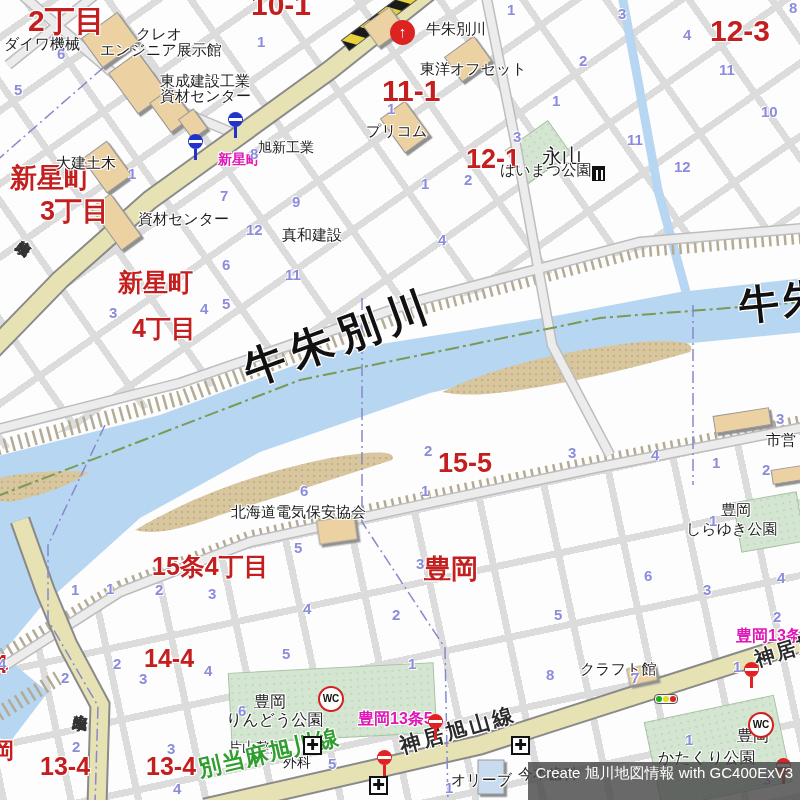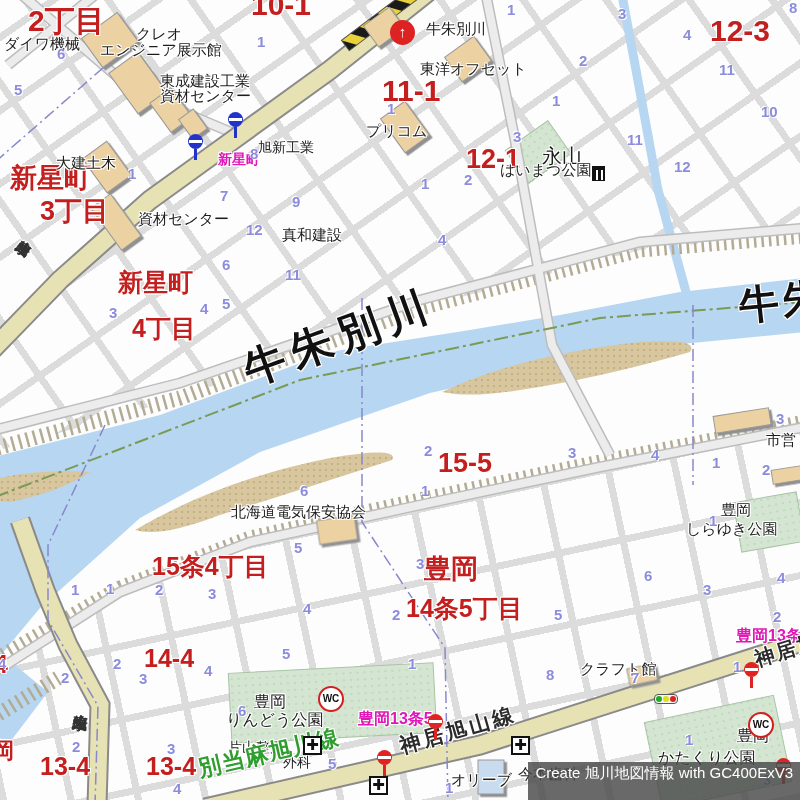--- a/index.html
+++ b/index.html
@@ -165,21 +165,20 @@
       <span class="lbl lbl-red" style="left: 382px; top: 76px; font-size: 30px;">11-1</span>
       <span class="lbl lbl-red" style="left: 466px; top: 146px; font-size: 27px;">12-1</span>
       <span class="lbl lbl-red" style="left: 710px; top: 16px; font-size: 30px;">12-3</span>
       <span class="lbl lbl-red" style="left: 10px; top: 165px; font-size: 27px;">新星町</span>
       <span class="lbl lbl-red" style="left: 40px; top: 198px; font-size: 27px;">3丁目</span>
       <span class="lbl lbl-red" style="left: 118px; top: 270px; font-size: 25px;">新星町</span>
       <span class="lbl lbl-red" style="left: 132px; top: 316px; font-size: 25px;">4丁目</span>
       <span class="lbl lbl-red" style="left: 438px; top: 450px; font-size: 27px;">15-5</span>
       <span class="lbl lbl-red" style="left: 152px; top: 554px; font-size: 25px;">15条4丁目</span>
       <span class="lbl lbl-red" style="left: 424px; top: 556px; font-size: 27px;">豊岡</span>
-      <span class="lbl lbl-red" style="left: 406px; top: 596px; font-size: 25px;">14条5丁目</span>
       <span class="lbl lbl-red" style="left: 144px; top: 646px; font-size: 25px;">14-4</span>
       <span class="lbl lbl-red" style="left: 40px; top: 754px; font-size: 25px;">13-4</span>
       <span class="lbl lbl-red" style="left: 146px; top: 754px; font-size: 25px;">13-4</span>
       <span class="lbl lbl-red" style="left: -6px; top: 652px; font-size: 25px;">4</span>
       <span class="lbl lbl-red" style="left: -8px; top: 740px; font-size: 22px;">岡</span>
       <span class="lbl lbl-magenta" style="left: 218px; top: 152px; font-size: 14px;">新星町</span>
       <span class="lbl lbl-magenta" style="left: 358px; top: 711px; font-size: 16px;">豊岡13条5</span>
       <span class="lbl lbl-magenta" style="left: 736px; top: 628px; font-size: 16px;">豊岡13条5</span>
       <span class="lbl lbl-black" style="left: 4px; top: 36px; font-size: 15px;">ダイワ機械</span>
       <span class="lbl lbl-black" style="left: 136px; top: 26px; font-size: 15px;">クレオ</span>

